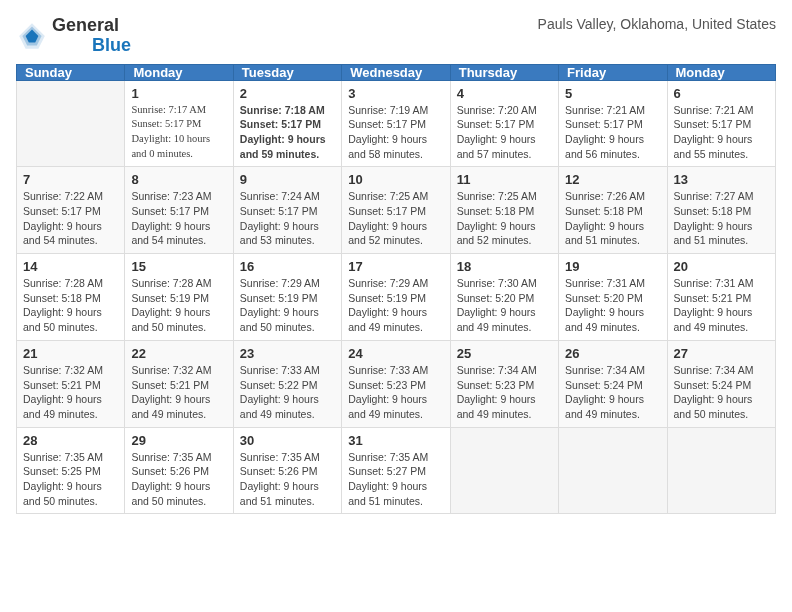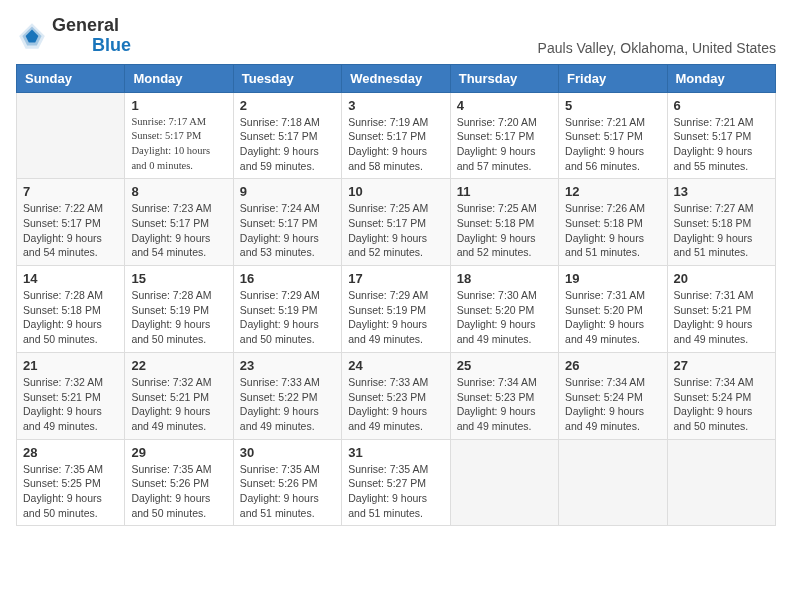--- a/index.html
+++ b/index.html
@@ -6,21 +6,21 @@
     body {
       font-family: Arial, sans-serif;
       background: #fff;
       width: 792px;
       min-height: 612px;
       padding: 16px;
     }
     .header {
       display: flex;
       justify-content: space-between;
-      align-items: flex-end;
+      align-items: flex-start;
       margin-bottom: 8px;
     }
     .logo {
       display: flex;
       align-items: center;
       gap: 4px;
     }
     .logo-text {
       font-size: 18px;
       font-weight: bold;
@@ -46,21 +46,21 @@
     }
     .calendar {
       width: 100%;
       border-collapse: collapse;
       border: 1px solid #ccc;
     }
     .calendar th {
       background-color: #3a7abf;
       color: #fff;
       text-align: left;
-      padding: 6px 8px;
+      padding: 0 8px;
       font-size: 13px;
       border: 1px solid #2e6aa8;
       margin-left: 44px;
     }
     .calendar td {
       vertical-align: top;
       padding: 5px 6px;
       border: 1px solid #ddd;
       width: calc(100% / 7);
       min-height: 80px;
@@ -124,21 +124,21 @@
         <td class="empty-cell"></td>
         <td>
           <span class="day-number">1</span>
           <div class="day-info" style="white-space: pre-line; font-family: Liberation Serif, serif;">Sunrise: 7:17 AM
 Sunset: 5:17 PM
 Daylight: 10 hours
 and 0 minutes.</div>
         </td>
         <td>
           <span class="day-number">2</span>
-          <div class="day-info" style="white-space: pre-line;">Sunrise: 7:18 AM
+          <div class="day-info" style="white-space: pre-line; font-weight: bold;">Sunrise: 7:18 AM
 Sunset: 5:17 PM
 Daylight: 9 hours
 and 59 minutes.</div>
         </td>
         <td>
           <span class="day-number">3</span>
           <div class="day-info" style="white-space: pre-line;">Sunrise: 7:19 AM
 Sunset: 5:17 PM
 Daylight: 9 hours
 and 58 minutes.</div>

